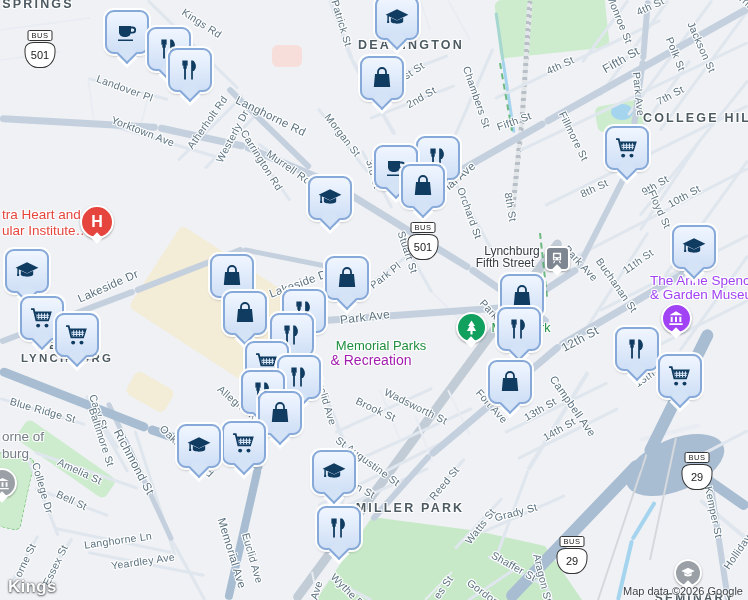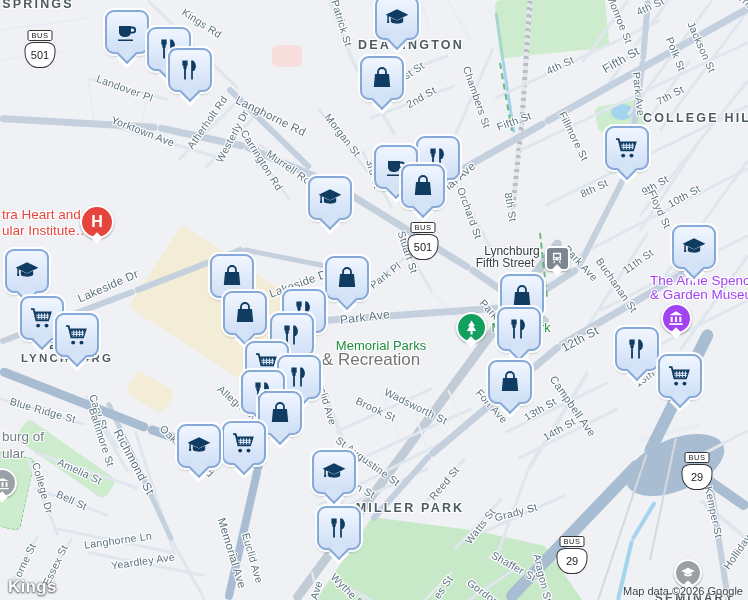--- a/index.html
+++ b/index.html
@@ -250,24 +250,24 @@
       <div class="slabel" style="left: 752px; top: 6px; font-size: 10.5px; transform: translate(-50%, -50%) rotate(40deg);">Harrison St</div>
       <div class="alabel" style="left: 38px; top: 4px; font-size: 12.5px;">SPRINGS</div>
       <div class="alabel" style="left: 411px; top: 45px; font-size: 12.5px;">DEARINGTON</div>
       <div class="alabel" style="left: 702px; top: 118px; font-size: 12.5px;">COLLEGE HILL</div>
       <div class="alabel" style="left: 57px; top: 345px; font-size: 11.5px;">WEST</div>
       <div class="alabel" style="left: 67px; top: 358px; font-size: 11.5px;">LYNCHBURG</div>
       <div class="alabel" style="left: 410px; top: 508px; font-size: 12.5px;">MILLER PARK</div>
       <div class="alabel" style="left: 695px; top: 598px; font-size: 12px;">SEMINARY</div>
       <div class="plabel" style="color: rgb(229, 69, 61); font-size: 13.5px; left: 2px; top: 215px; transform: translate(0px, -50%);">tra Heart and</div>
       <div class="plabel" style="color: rgb(229, 69, 61); font-size: 13.5px; left: 2px; top: 231px; transform: translate(0px, -50%);">ular Institute…</div>
-      <div class="plabel" style="color: rgb(117, 125, 135); font-size: 13.5px; left: 2px; top: 437px; transform: translate(0px, -50%);">burg of</div>
-      <div class="plabel" style="color: rgb(117, 125, 135); font-size: 13.5px; left: 2px; top: 454px; transform: translate(0px, -50%);">ular</div>
+      <div class="plabel" style="color: rgb(117, 125, 135); font-size: 13.5px; left: 2px; top: 437px; transform: translate(0px, -50%);">orne of</div>
+      <div class="plabel" style="color: rgb(117, 125, 135); font-size: 13.5px; left: 2px; top: 454px; transform: translate(0px, -50%);">burg</div>
       <div class="plabel" style="color: rgb(30, 142, 62); font-size: 13px; left: 381px; top: 346px; transform: translate(-50%, -50%);">Memorial Parks</div>
-      <div class="plabel" style="color: #737373; font-size: 17px; left: 371px; top: 360px; transform: translate(-50%, -50%); text-align: right;">&amp; Recreation</div>
+      <div class="plabel" style="color: #a21caf; font-size: 14px; left: 371px; top: 360px; transform: translate(-50%, -50%); text-align: right;">&amp; Recreation</div>
       <div class="plabel" style="color: rgb(30, 142, 62); font-size: 12.5px; left: 521px; top: 328px; transform: translate(-50%, -50%);">Miller Park</div>
       <div class="plabel" style="color: rgb(161, 66, 244); font-size: 13.5px; left: 650px; top: 281px; transform: translate(0px, -50%);">The Anne Spencer</div>
       <div class="plabel" style="color: rgb(161, 66, 244); font-size: 13.5px; left: 650px; top: 295px; transform: translate(0px, -50%);">&amp; Garden Museum</div>
       <div class="plabel" style="color: rgb(53, 60, 66); font-size: 12px; left: 512px; top: 251px; transform: translate(-50%, -50%);">Lynchburg</div>
       <div class="plabel" style="color: rgb(53, 60, 66); font-size: 12px; left: 505px; top: 263px; transform: translate(-50%, -50%);">Fifth Street</div>
       <div class="shield" style="left: 40px; top: 30px;">
         <div class="bus">BUS</div>
         <div class="num">501</div>
       </div>
       <div class="shield" style="left: 423px; top: 222px;">

